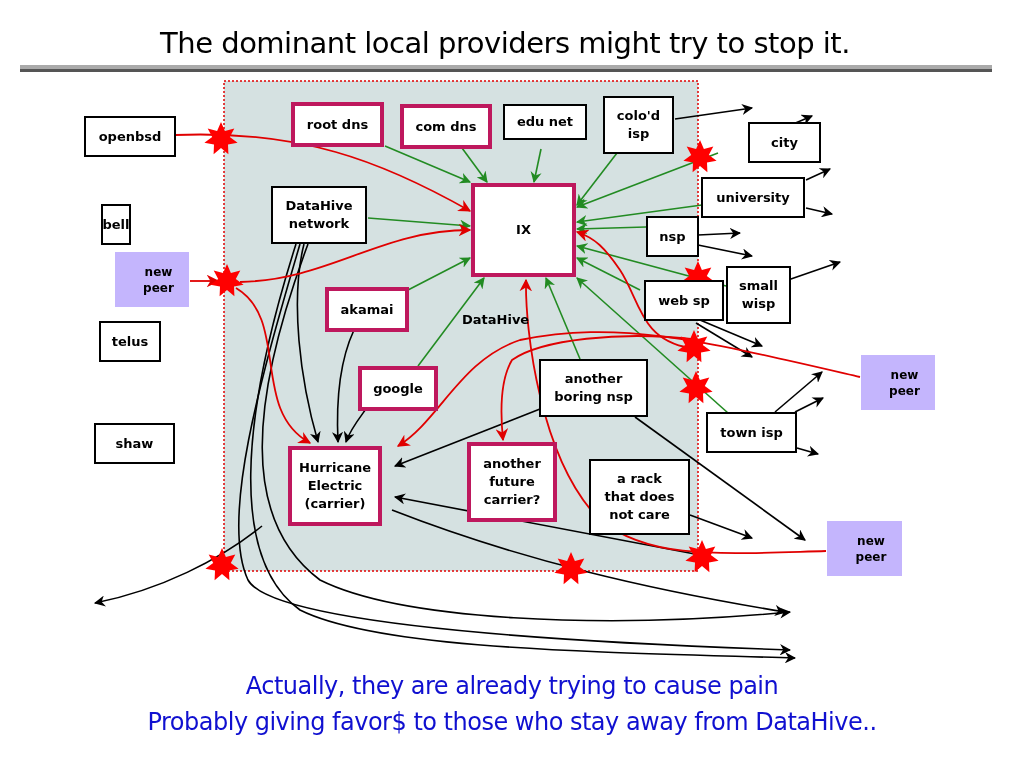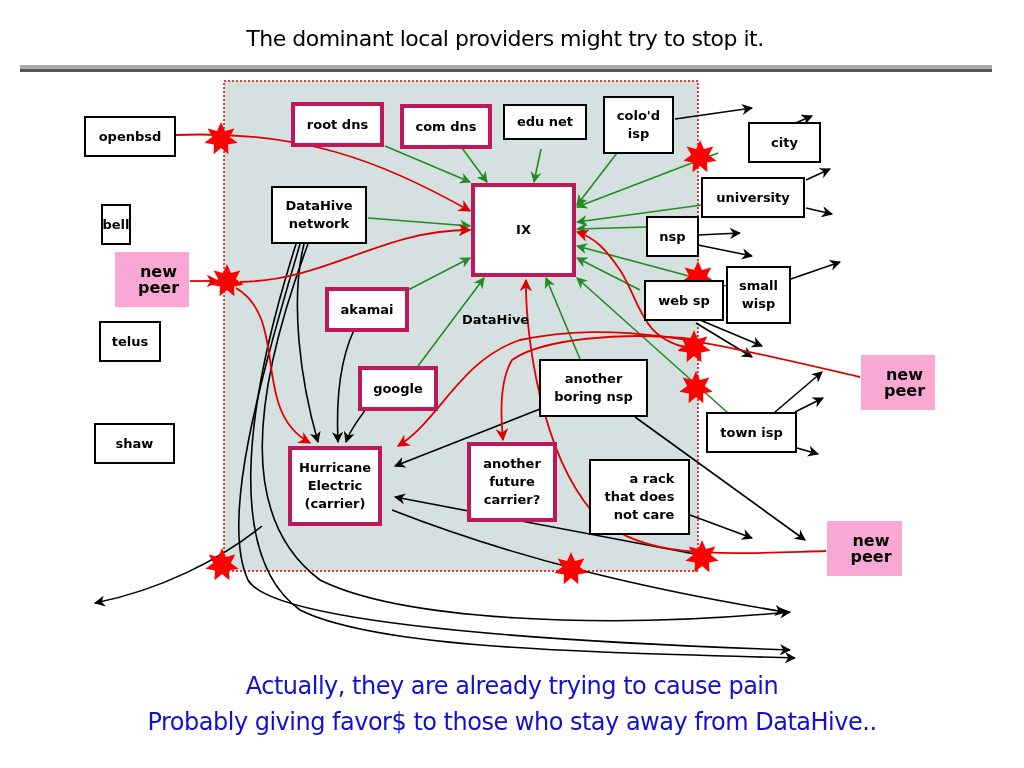--- a/index.html
+++ b/index.html
@@ -1,23 +1,23 @@
 <!DOCTYPE html>
 <html><head>
 <meta charset="utf-8">
 <style>
   html,body{margin:0;padding:0;background:#fff;}
   body{width:1024px;height:768px;position:relative;overflow:hidden;font-family:"DejaVu Sans",sans-serif;}
-  #title{position:absolute;left:0;top:26px;width:1010px;text-align:center;font-family:"DejaVu Sans",sans-serif;font-size:22px;color:#000;letter-spacing:-0.5px;}
+  #title{position:absolute;left:0;top:26px;width:1010px;text-align:center;font-family:"DejaVu Sans",sans-serif;font-size:29px;color:#000;letter-spacing:-0.5px;}
   #rule-top{position:absolute;left:20px;top:65px;width:972px;height:4px;background:#aaa;}
   #rule-bot{position:absolute;left:20px;top:69px;width:972px;height:3px;background:#555;}
   #diagram{position:absolute;left:0;top:0;}
   .node{position:absolute;box-sizing:border-box;background:#fff;border:2px solid #000;display:flex;align-items:center;justify-content:center;text-align:center;font-weight:bold;font-size:13px;line-height:18px;color:#000;white-space:pre-line;}
   .node.red-border{border:4px solid #be185d;}
-  .node.peer{background:#f9a8d4;border:none;font-size:16px;line-height:16px;color:#000;padding-left:13px;}
+  .node.peer{background:#c4b5fd;border:none;font-size:12px;line-height:16px;color:#000;padding-left:13px;}
   #region-label{position:absolute;left:462px;top:312px;font-weight:bold;font-size:13px;color:#000;}
   .footer{position:absolute;left:0;width:1024px;text-align:center;font-family:"DejaVu Sans",sans-serif;color:#1010d0;font-size:24px;letter-spacing:-0.5px;}
   #footer1{top:672px;}
   #footer2{top:708px;}
 </style>
 </head>
 <body>
 
 <div id="title">The dominant local providers might try to stop it.</div>
 <div id="rule-top"></div>
@@ -127,21 +127,21 @@
 <div class="node red-border" style="left:325px;top:287px;width:84px;height:45px;">akamai</div>
 <div class="node red-border" style="left:358px;top:366px;width:80px;height:45px;">google</div>
 <div class="node red-border" style="left:288px;top:446px;width:94px;height:80px;">Hurricane
 Electric
 (carrier)</div>
 <div class="node red-border" style="left:467px;top:442px;width:90px;height:80px;">another
 future
 carrier?</div>
 <div class="node" style="left:539px;top:359px;width:109px;height:58px;">another
 boring nsp</div>
-<div class="node" style="left:589px;top:459px;width:101px;height:76px;text-align:right;">a rack
+<div class="node" style="left:589px;top:459px;width:101px;height:76px;">a rack
 that does
 not care</div>
 
 <div class="node" style="left:748px;top:122px;width:73px;height:41px;">city</div>
 <div class="node" style="left:701px;top:177px;width:104px;height:41px;">university</div>
 <div class="node" style="left:646px;top:216px;width:53px;height:41px;">nsp</div>
 <div class="node" style="left:620px;top:280px;width:80px;height:41px;margin-left:24px;">web sp</div>
 <div class="node" style="left:726px;top:266px;width:65px;height:58px;">small
 wisp</div>
 <div class="node" style="left:706px;top:412px;width:91px;height:41px;">town isp</div>

